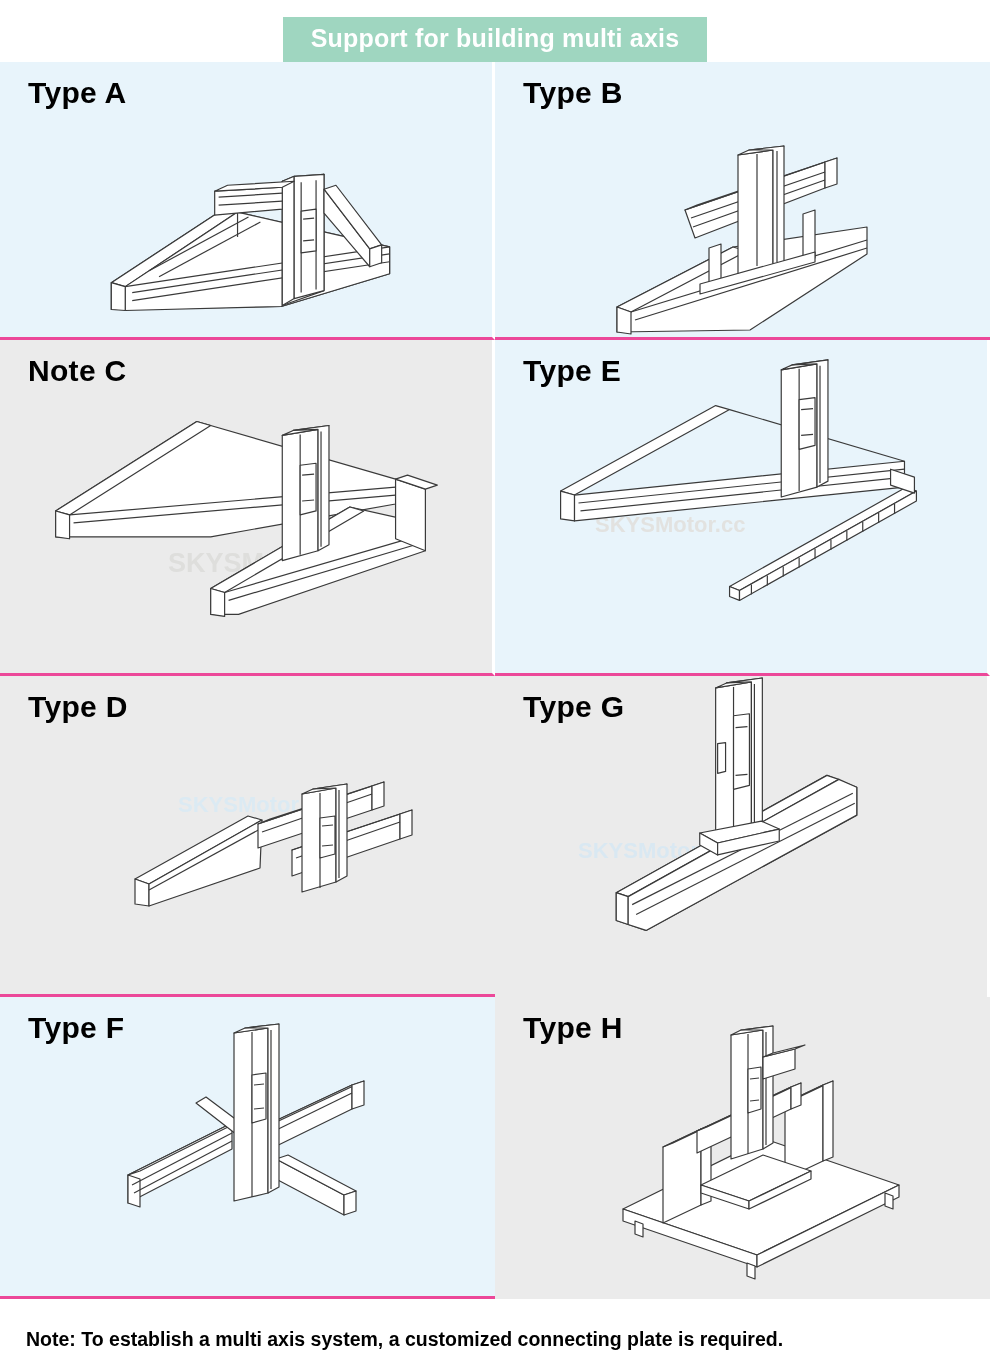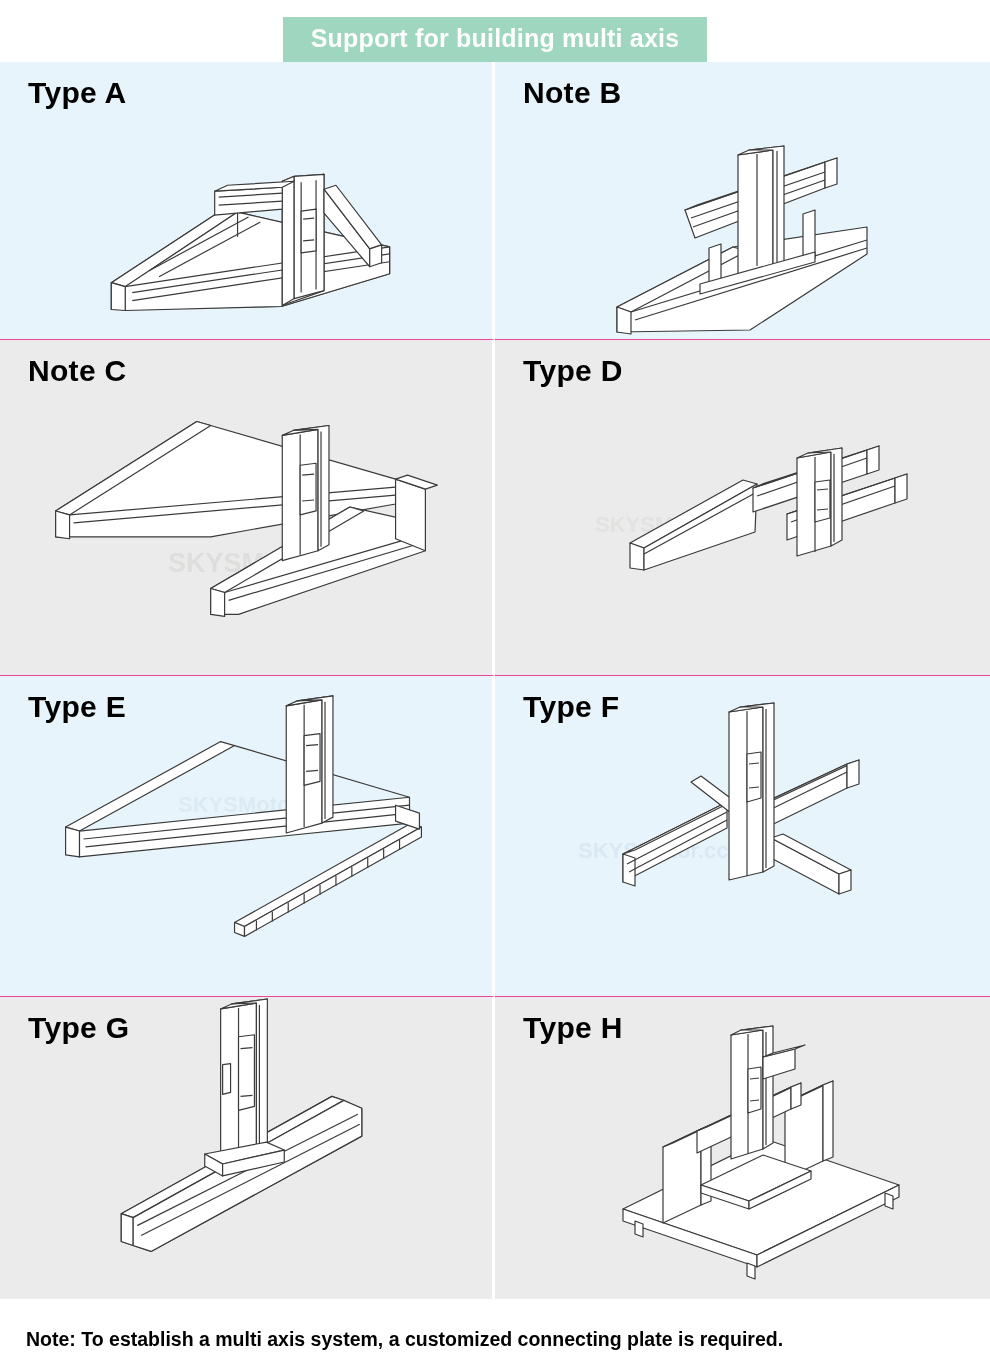--- a/index.html
+++ b/index.html
@@ -40,21 +40,21 @@
     grid-template-rows:278px 336px 321px 302px;
   }
   .cell{
     position:relative;
     box-sizing:border-box;
     overflow:hidden;
   }
   .bg-blue{background:#e8f4fb;}
   .bg-grey{background:#ebebeb;}
   .sep-right{border-right:3px solid #ffffff;}
-  .sep-bottom{border-bottom:1px solid #ec4899;padding-left:14px;}
+  .sep-bottom{border-bottom:3px solid #ec4899;padding-left:14px;}
 
   .cell-title{
     position:absolute;
     left:28px;top:14px;
     font-size:30px;
     font-weight:bold;
     color:#000000;
     letter-spacing:0.3px;
     z-index:3;
   }
@@ -157,21 +157,21 @@
           <path d="M326 128 L372 188 L372 206 L326 152 Z" fill="#ffffff"></path>
           <path d="M326 128 L338 124 L384 184 L372 188 Z" fill="#ffffff"></path>
           <path d="M384 184 L384 202 L372 206 L372 188 Z" fill="#ffffff"></path>
           <path d="M220 136 L284 132"></path>
           <path d="M220 144 L284 140"></path>
         </g>
       </svg>
     </div>
 
     <div class="cell bg-blue sep-bottom">
-      <div class="cell-title">Note B</div>
+      <div class="cell-title">Type B</div>
       <svg class="art" viewBox="0 0 495 278" fill="none" stroke="#3a3a3a" stroke-width="1.2" stroke-linejoin="round">
         <g fill="#ffffff">
 
           <path d="M122 245 L238 185 L372 165 L372 192 L255 268 L122 270 Z" fill="#ffffff"></path>
           <path d="M122 245 L238 185 L252 189 L136 250 Z" fill="#ffffff"></path>
           <path d="M136 250 L136 272 L122 270 L122 245 Z" fill="#ffffff"></path>
           <path d="M136 250 L372 178"></path>
           <path d="M140 258 L372 186"></path>
 
           <path d="M190 148 L330 100 L330 126 L200 176 Z" fill="#ffffff"></path>
@@ -214,53 +214,20 @@
           <path d="M398 140 L410 136 L440 146 L428 150 Z" fill="#ffffff"></path>
 
           <path d="M284 96 L320 90 L320 212 L284 222 Z" fill="#ffffff"></path>
           <path d="M284 96 L295 91 L331 86 L320 90 Z" fill="#ffffff"></path>
           <path d="M295 91 L331 86 L331 206 L320 212 L320 90 Z" fill="#ffffff"></path>
           <path d="M302 95 L302 216"></path>
           <path d="M323 92 L323 208"></path>
           <path d="M302 126 L318 124 L318 172 L302 176 Z"></path>
           <path d="M304 136 L316 135"></path>
           <path d="M304 162 L316 161"></path>
-        </g>
-      </svg>
-    </div>
-
-    <div class="cell bg-grey sep-bottom">
-      <div class="cell-title">Type D</div>
-      <svg class="art" viewBox="0 0 495 336" fill="none" stroke="#3a3a3a" stroke-width="1.2" stroke-linejoin="round">
-        <g fill="#ffffff">
-
-          <path d="M135 203 L262 136 L400 170 L400 196 L262 231 L135 228 Z" fill="#ffffff" opacity="0"></path>
-          <path d="M135 203 L248 140 L262 144 L149 208 Z" fill="#ffffff"></path>
-          <path d="M135 203 L135 228 L149 230 L149 208 Z" fill="#ffffff"></path>
-          <path d="M149 208 L149 230 L260 192 L262 144 Z" fill="#ffffff"></path>
-          <path d="M149 214 L262 152"></path>
-
-          <path d="M258 148 L372 110 L372 134 L258 172 Z" fill="#ffffff"></path>
-          <path d="M258 148 L270 143 L384 106 L372 110 Z" fill="#ffffff"></path>
-          <path d="M384 106 L384 130 L372 134 L372 110 Z" fill="#ffffff"></path>
-          <path d="M262 156 L372 118"></path>
-
-          <path d="M292 174 L400 138 L400 163 L292 200 Z" fill="#ffffff"></path>
-          <path d="M292 174 L304 170 L412 134 L400 138 Z" fill="#ffffff"></path>
-          <path d="M412 134 L412 159 L400 163 L400 138 Z" fill="#ffffff"></path>
-          <path d="M296 182 L400 146"></path>
-
-          <path d="M302 118 L336 112 L336 206 L302 216 Z" fill="#ffffff"></path>
-          <path d="M302 118 L313 113 L347 108 L336 112 Z" fill="#ffffff"></path>
-          <path d="M313 113 L347 108 L347 200 L336 206 L336 112 Z" fill="#ffffff"></path>
-          <path d="M320 117 L320 212"></path>
-          <path d="M339 114 L339 202"></path>
-          <path d="M320 142 L335 140 L335 178 L320 182 Z"></path>
-          <path d="M322 150 L333 149"></path>
-          <path d="M322 170 L333 169"></path>
         </g>
       </svg>
     </div>
 
     <div class="cell bg-blue sep-right sep-bottom">
       <div class="cell-title">Type E</div>
       <svg class="art" viewBox="0 0 495 321" fill="none" stroke="#3a3a3a" stroke-width="1.2" stroke-linejoin="round">
         <g fill="#ffffff">
 
           <path d="M66 152 L236 62 L412 120 L412 146 L240 180 L66 180 Z" fill="#ffffff" opacity="0"></path>
@@ -293,52 +260,49 @@
           <path d="M354 192 L354 202"></path>
           <path d="M370 183 L370 193"></path>
           <path d="M386 174 L386 184"></path>
           <path d="M402 165 L402 175"></path>
 
           <path d="M398 130 L422 138 L422 154 L398 146 Z" fill="#ffffff"></path>
         </g>
       </svg>
     </div>
 
-    <div class="cell bg-blue sep-bottom">
-      <div class="cell-title">Type F</div>
-      <svg class="art" viewBox="0 0 495 321" fill="none" stroke="#3a3a3a" stroke-width="1.2" stroke-linejoin="round">
-        <g fill="#ffffff">
-
-          <path d="M128 178 L232 126 L232 152 L128 206 Z" fill="#ffffff"></path>
-          <path d="M128 178 L140 174 L244 122 L232 126 Z" fill="#ffffff"></path>
-          <path d="M128 178 L128 206 L140 210 L140 182 Z" fill="#ffffff"></path>
-          <path d="M140 182 L140 210 L232 158 L232 126 Z" fill="#ffffff" opacity="0"></path>
-          <path d="M132 188 L232 136"></path>
-          <path d="M134 196 L232 144"></path>
-
-          <path d="M258 132 L352 88 L352 112 L258 158 Z" fill="#ffffff"></path>
-          <path d="M258 132 L270 128 L364 84 L352 88 Z" fill="#ffffff"></path>
-          <path d="M364 84 L364 108 L352 112 L352 88 Z" fill="#ffffff"></path>
-          <path d="M262 140 L352 96"></path>
-
-          <path d="M184 108 L250 146 L250 166 L184 128 Z" fill="#ffffff" opacity="0"></path>
-          <path d="M206 100 L262 142 L250 148 L196 106 Z" fill="#ffffff"></path>
-          <path d="M262 142 L262 162 L250 168 L250 148 Z" fill="#ffffff"></path>
-          <path d="M276 162 L344 198 L344 218 L276 182 Z" fill="#ffffff"></path>
-          <path d="M276 162 L288 158 L356 194 L344 198 Z" fill="#ffffff"></path>
-          <path d="M356 194 L356 214 L344 218 L344 198 Z" fill="#ffffff"></path>
-
-          <path d="M234 36 L268 31 L268 196 L234 204 Z" fill="#ffffff"></path>
-          <path d="M234 36 L245 31 L279 27 L268 31 Z" fill="#ffffff"></path>
-          <path d="M245 31 L279 27 L279 190 L268 196 L268 31 Z" fill="#ffffff"></path>
-          <path d="M252 35 L252 200"></path>
-          <path d="M271 33 L271 192"></path>
-          <path d="M252 78 L266 76 L266 122 L252 126 Z"></path>
-          <path d="M254 88 L264 87"></path>
-          <path d="M254 112 L264 111"></path>
+    <div class="cell bg-grey sep-bottom">
+      <div class="cell-title">Type D</div>
+      <svg class="art" viewBox="0 0 495 336" fill="none" stroke="#3a3a3a" stroke-width="1.2" stroke-linejoin="round">
+        <g fill="#ffffff">
+
+          <path d="M135 203 L262 136 L400 170 L400 196 L262 231 L135 228 Z" fill="#ffffff" opacity="0"></path>
+          <path d="M135 203 L248 140 L262 144 L149 208 Z" fill="#ffffff"></path>
+          <path d="M135 203 L135 228 L149 230 L149 208 Z" fill="#ffffff"></path>
+          <path d="M149 208 L149 230 L260 192 L262 144 Z" fill="#ffffff"></path>
+          <path d="M149 214 L262 152"></path>
+
+          <path d="M258 148 L372 110 L372 134 L258 172 Z" fill="#ffffff"></path>
+          <path d="M258 148 L270 143 L384 106 L372 110 Z" fill="#ffffff"></path>
+          <path d="M384 106 L384 130 L372 134 L372 110 Z" fill="#ffffff"></path>
+          <path d="M262 156 L372 118"></path>
+
+          <path d="M292 174 L400 138 L400 163 L292 200 Z" fill="#ffffff"></path>
+          <path d="M292 174 L304 170 L412 134 L400 138 Z" fill="#ffffff"></path>
+          <path d="M412 134 L412 159 L400 163 L400 138 Z" fill="#ffffff"></path>
+          <path d="M296 182 L400 146"></path>
+
+          <path d="M302 118 L336 112 L336 206 L302 216 Z" fill="#ffffff"></path>
+          <path d="M302 118 L313 113 L347 108 L336 112 Z" fill="#ffffff"></path>
+          <path d="M313 113 L347 108 L347 200 L336 206 L336 112 Z" fill="#ffffff"></path>
+          <path d="M320 117 L320 212"></path>
+          <path d="M339 114 L339 202"></path>
+          <path d="M320 142 L335 140 L335 178 L320 182 Z"></path>
+          <path d="M322 150 L333 149"></path>
+          <path d="M322 170 L333 169"></path>
         </g>
       </svg>
     </div>
 
     <div class="cell bg-grey sep-right">
       <div class="cell-title">Type G</div>
       <svg class="art" viewBox="0 0 495 302" fill="none" stroke="#3a3a3a" stroke-width="1.2" stroke-linejoin="round">
         <g fill="#ffffff">
 
           <path d="M122 218 L334 100 L364 112 L364 140 L152 256 L122 246 Z" fill="#ffffff"></path>
@@ -359,20 +323,56 @@
           <path d="M242 52 L254 51"></path>
           <path d="M242 100 L254 99"></path>
 
           <path d="M206 158 L268 146 L286 154 L224 168 Z" fill="#ffffff"></path>
           <path d="M206 158 L206 170 L224 180 L224 168 Z" fill="#ffffff"></path>
           <path d="M224 168 L224 180 L286 166 L286 154 Z" fill="#ffffff"></path>
         </g>
       </svg>
     </div>
 
+    <div class="cell bg-blue sep-bottom">
+      <div class="cell-title">Type F</div>
+      <svg class="art" viewBox="0 0 495 321" fill="none" stroke="#3a3a3a" stroke-width="1.2" stroke-linejoin="round">
+        <g fill="#ffffff">
+
+          <path d="M128 178 L232 126 L232 152 L128 206 Z" fill="#ffffff"></path>
+          <path d="M128 178 L140 174 L244 122 L232 126 Z" fill="#ffffff"></path>
+          <path d="M128 178 L128 206 L140 210 L140 182 Z" fill="#ffffff"></path>
+          <path d="M140 182 L140 210 L232 158 L232 126 Z" fill="#ffffff" opacity="0"></path>
+          <path d="M132 188 L232 136"></path>
+          <path d="M134 196 L232 144"></path>
+
+          <path d="M258 132 L352 88 L352 112 L258 158 Z" fill="#ffffff"></path>
+          <path d="M258 132 L270 128 L364 84 L352 88 Z" fill="#ffffff"></path>
+          <path d="M364 84 L364 108 L352 112 L352 88 Z" fill="#ffffff"></path>
+          <path d="M262 140 L352 96"></path>
+
+          <path d="M184 108 L250 146 L250 166 L184 128 Z" fill="#ffffff" opacity="0"></path>
+          <path d="M206 100 L262 142 L250 148 L196 106 Z" fill="#ffffff"></path>
+          <path d="M262 142 L262 162 L250 168 L250 148 Z" fill="#ffffff"></path>
+          <path d="M276 162 L344 198 L344 218 L276 182 Z" fill="#ffffff"></path>
+          <path d="M276 162 L288 158 L356 194 L344 198 Z" fill="#ffffff"></path>
+          <path d="M356 194 L356 214 L344 218 L344 198 Z" fill="#ffffff"></path>
+
+          <path d="M234 36 L268 31 L268 196 L234 204 Z" fill="#ffffff"></path>
+          <path d="M234 36 L245 31 L279 27 L268 31 Z" fill="#ffffff"></path>
+          <path d="M245 31 L279 27 L279 190 L268 196 L268 31 Z" fill="#ffffff"></path>
+          <path d="M252 35 L252 200"></path>
+          <path d="M271 33 L271 192"></path>
+          <path d="M252 78 L266 76 L266 122 L252 126 Z"></path>
+          <path d="M254 88 L264 87"></path>
+          <path d="M254 112 L264 111"></path>
+        </g>
+      </svg>
+    </div>
+
     <div class="cell bg-grey">
       <div class="cell-title">Type H</div>
       <svg class="art" viewBox="0 0 495 302" fill="none" stroke="#3a3a3a" stroke-width="1.2" stroke-linejoin="round">
         <g fill="#ffffff">
 
           <path d="M128 212 L270 142 L404 188 L262 258 Z" fill="#ffffff"></path>
           <path d="M128 212 L128 224 L262 270 L262 258 Z" fill="#ffffff"></path>
           <path d="M262 258 L262 270 L404 200 L404 188 Z" fill="#ffffff"></path>
 
           <path d="M140 224 L148 227 L148 240 L140 237 Z" fill="#ffffff"></path>

